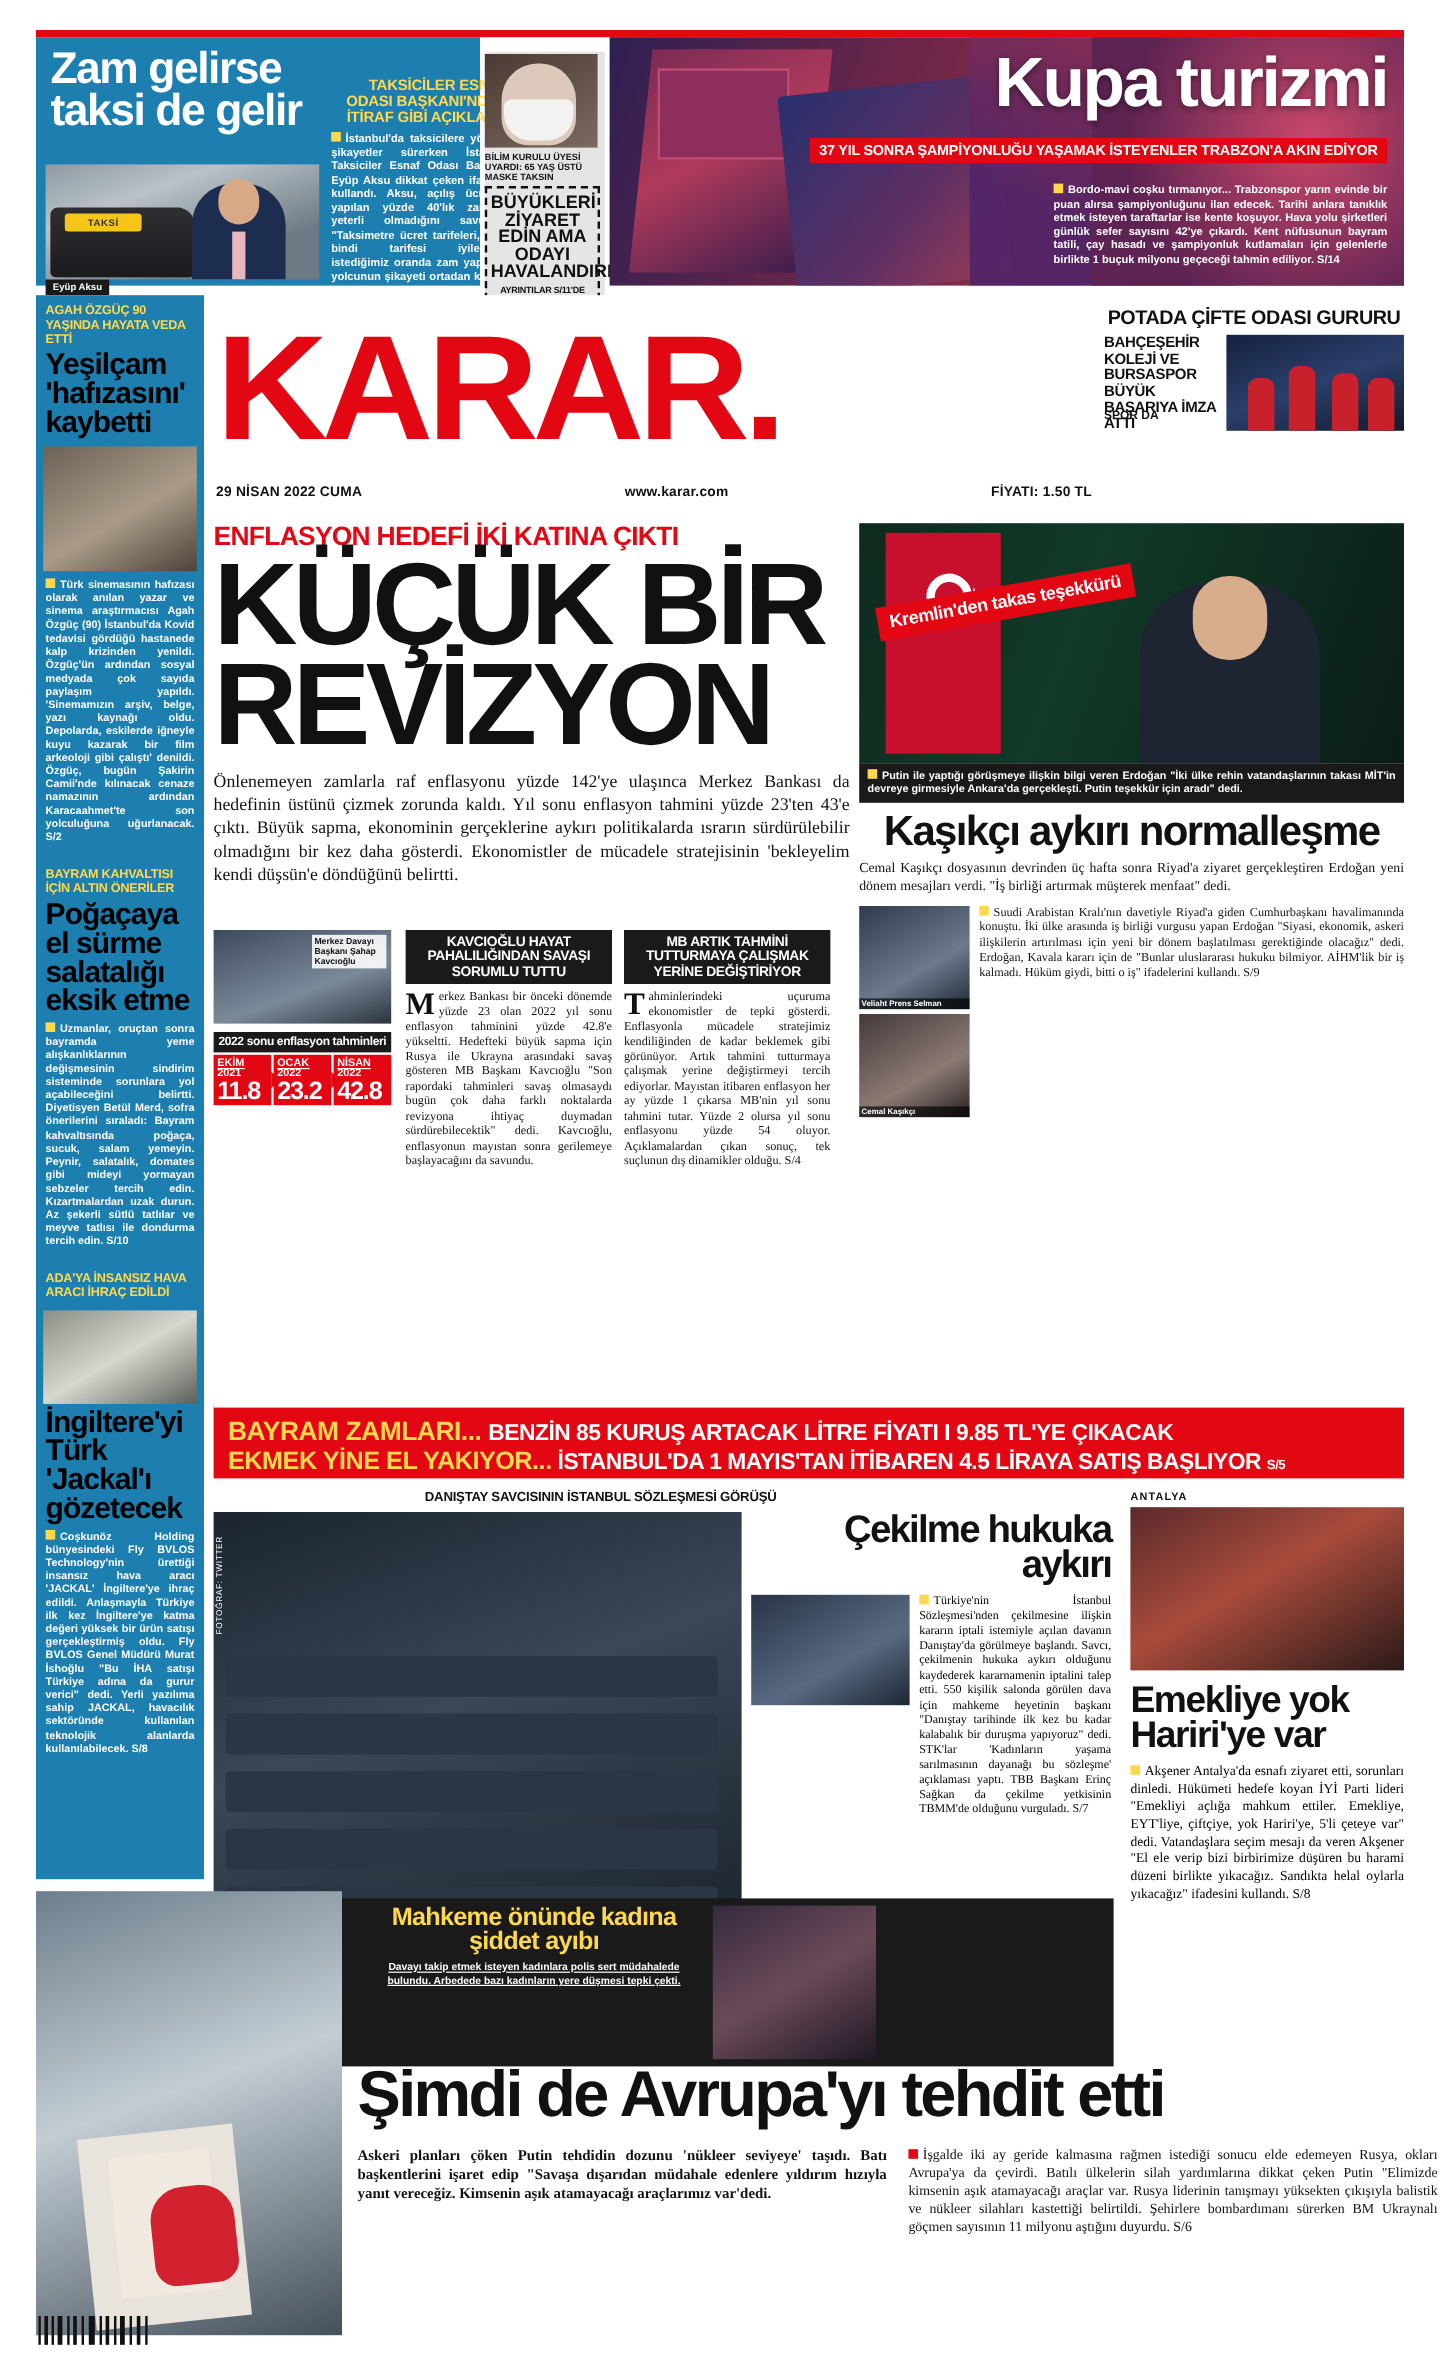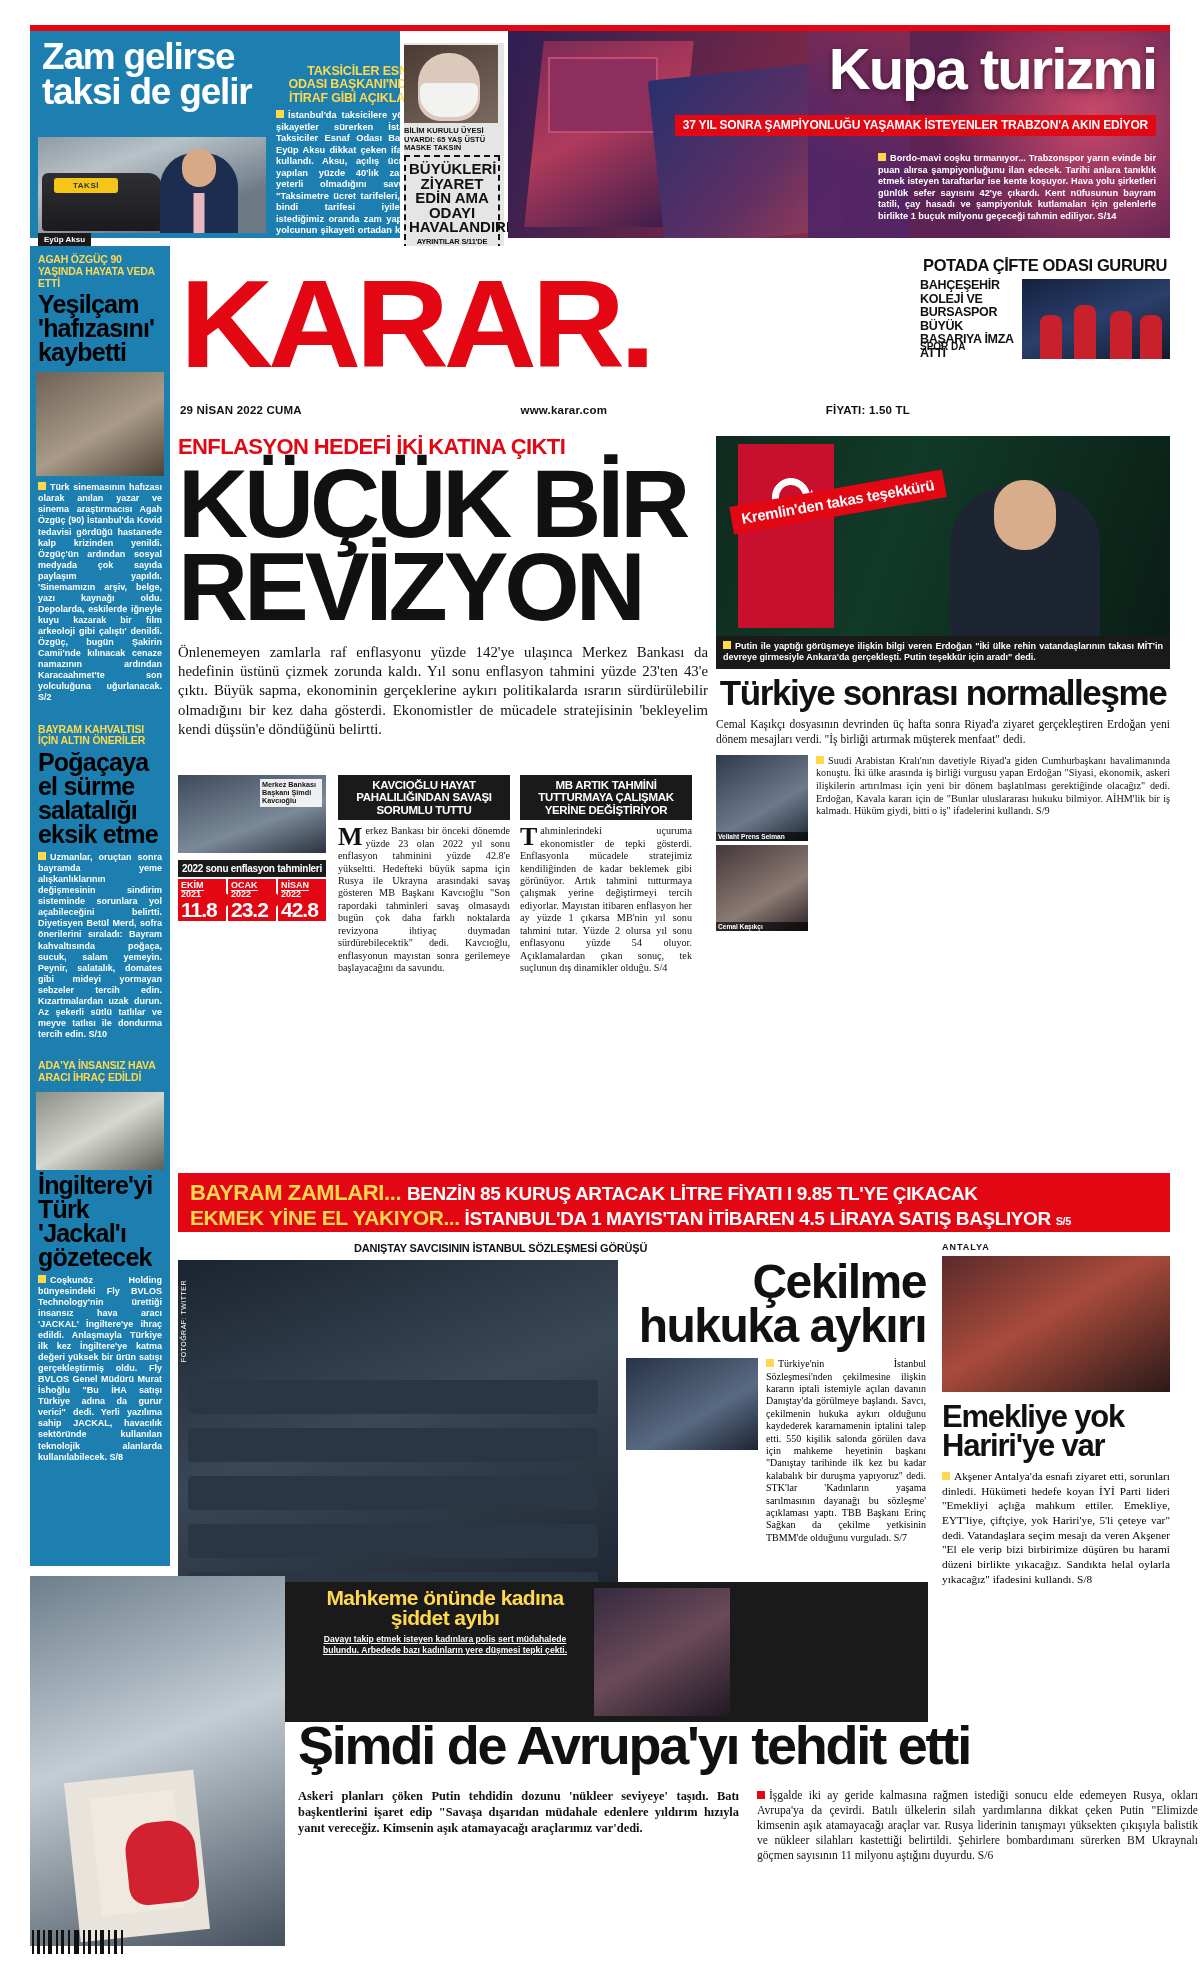--- a/index.html
+++ b/index.html
@@ -196,21 +196,21 @@
   #lowwrap { position:absolute; left:178px; top:1242px; width:992px; height:480px; }
   #danistay-h { position:absolute; left:176px; top:0; width:330px; color:#111;
                 font-size:11px; font-weight:bold; letter-spacing:-0.2px; }
   #bigphoto { position:absolute; left:0; top:18px; width:440px; height:420px;
               background:linear-gradient(160deg,#1b2430 0%,#3a4756 40%,#141b25 100%);
               overflow:hidden; }
   .seat { position:absolute; background:#2b3645; border-radius:4px; }
   #photo-credit { position:absolute; left:2px; top:20px; color:#fff; font-size:7px;
                   writing-mode:vertical-rl; transform:rotate(180deg); letter-spacing:.5px; }
   #cekilme { position:absolute; left:448px; top:18px; width:300px; }
-  #cekilme-h { font-size:48px; font-weight:bold; color:#111; line-height:0.92;
+  #cekilme-h { font-size:32px; font-weight:bold; color:#111; line-height:0.92;
                text-align:right; letter-spacing:-1.5px; }
   #cekilme-row { display:flex; gap:8px; margin-top:10px; }
   #cek-img { width:132px; height:92px; background:linear-gradient(150deg,#283347,#586a82 60%,#1d2533);}
   #cek-txt { flex:1; font-family:"Liberation Serif", serif; font-size:10px;
              line-height:1.24; text-align:justify; }
   #emekli { position:absolute; left:764px; top:160px; width:228px; }
   #emekli-h { font-size:31px; font-weight:bold; line-height:0.95; color:#111; letter-spacing:-1.2px;}
   #emekli-b { margin-top:8px; font-family:"Liberation Serif", serif; font-size:11.3px;
               line-height:1.3; text-align:justify; }
   #antalya-lbl { position:absolute; left:764px; top:0; font-size:9px; font-weight:bold;
@@ -341,21 +341,21 @@
   </div>
 
   <div id="main">
     <div id="main-kicker">ENFLASYON HEDEFİ İKİ KATINA ÇIKTI</div>
     <div id="main-head">KÜÇÜK BİR REVİZYON</div>
     <div id="main-spot">Önlenemeyen zamlarla raf enflasyonu yüzde 142'ye ulaşınca Merkez Bankası da hedefinin üstünü çizmek zorunda kaldı. Yıl sonu enflasyon tahmini yüzde 23'ten 43'e çıktı. Büyük sapma, ekonominin gerçeklerine aykırı politikalarda ısrarın sürdürülebilir olmadığını bir kez daha gösterdi. Ekonomistler de mücadele stratejisinin 'bekleyelim kendi düşsün'e döndüğünü belirtti.</div>
   </div>
 
   <div id="portraitbox">
     <div id="pb-img">
-      <div id="pb-cap">Merkez Bankası Başkanı Şimdi Kavcıoğlu</div>
+      <div id="pb-cap">Merkez Davayı Başkanı Şahap Kavcıoğlu</div>
     </div>
   </div>
 
   <div id="infl">
     <div id="infl-h">2022 sonu enflasyon tahminleri</div>
     <div id="infl-row">
       <div class="infl-cell">
         <div class="infl-lbl"><u>EKİM</u> <span>2021</span></div>
         <div class="infl-val">11.8</div>
       </div>
@@ -385,21 +385,21 @@
         <div class="moon"></div>
         <div class="star">★</div>
       </div>
       <div class="erd">
         <div class="erd-head"></div>
       </div>
       <div id="kremlin">Kremlin'den takas teşekkürü</div>
     </div>
     <div id="erd-cap"><span class="sqr"></span><span>Putin ile yaptığı görüşmeye ilişkin bilgi veren Erdoğan "İki ülke rehin vatandaşlarının takası MİT'in devreye girmesiyle Ankara'da gerçekleşti. Putin teşekkür için aradı" dedi.</span></div>
 
-    <div id="kasikci-h">Türkiye sonrası normalleşme</div>
+    <div id="kasikci-h">Kaşıkçı aykırı normalleşme</div>
     <div id="kasikci-s">Cemal Kaşıkçı dosyasının devrinden üç hafta sonra Riyad'a ziyaret gerçekleştiren Erdoğan yeni dönem mesajları verdi. "İş birliği artırmak müşterek menfaat" dedi.</div>
 
     <div id="kas-row">
       <div id="kas-imgs">
         <div class="kas-img">
           <div class="kas-lbl">Veliaht Prens Selman</div>
         </div>
         <div class="kas-img" style="background:linear-gradient(150deg,#44383a,#8c7a74 60%,#2a2224)">
           <div class="kas-lbl">Cemal Kaşıkçı</div>
         </div>

